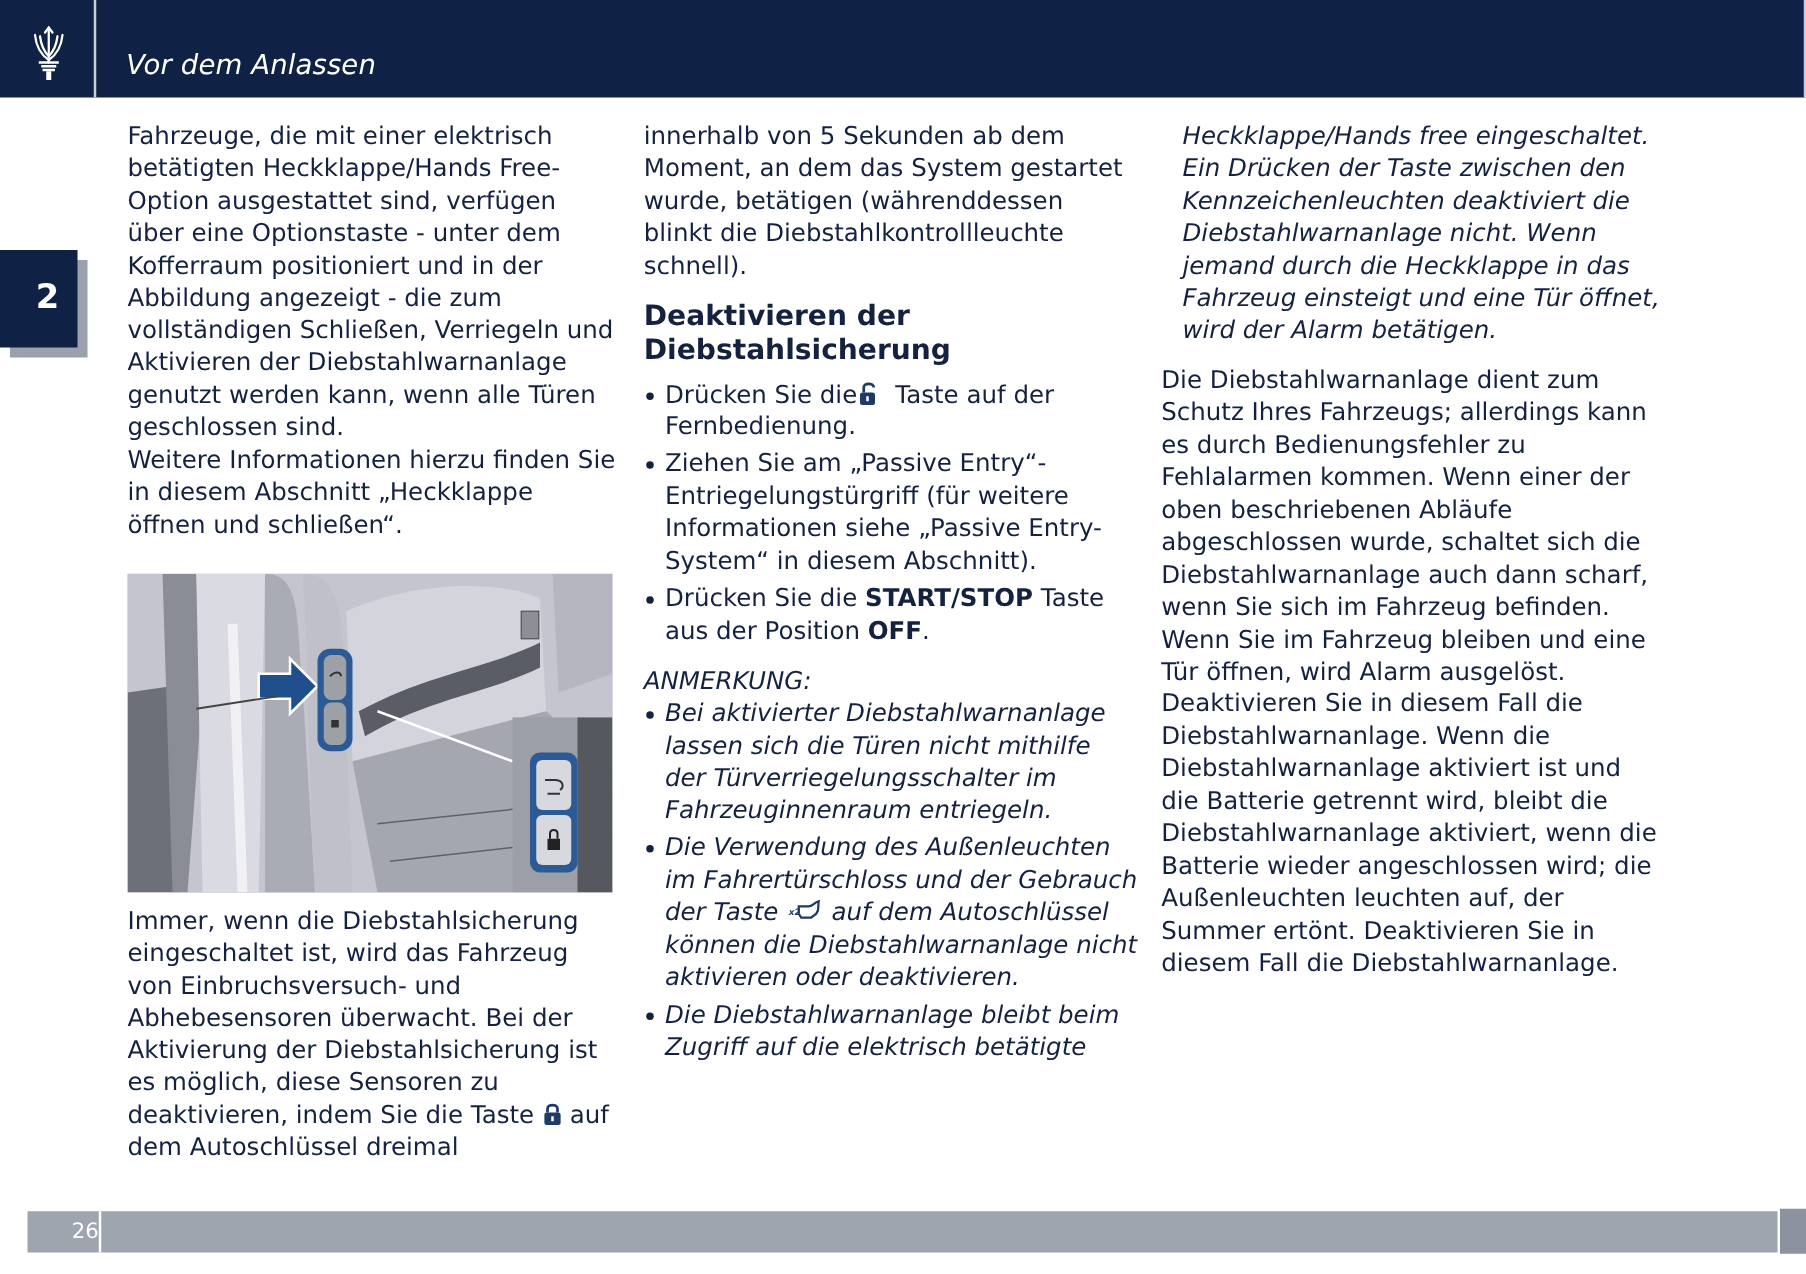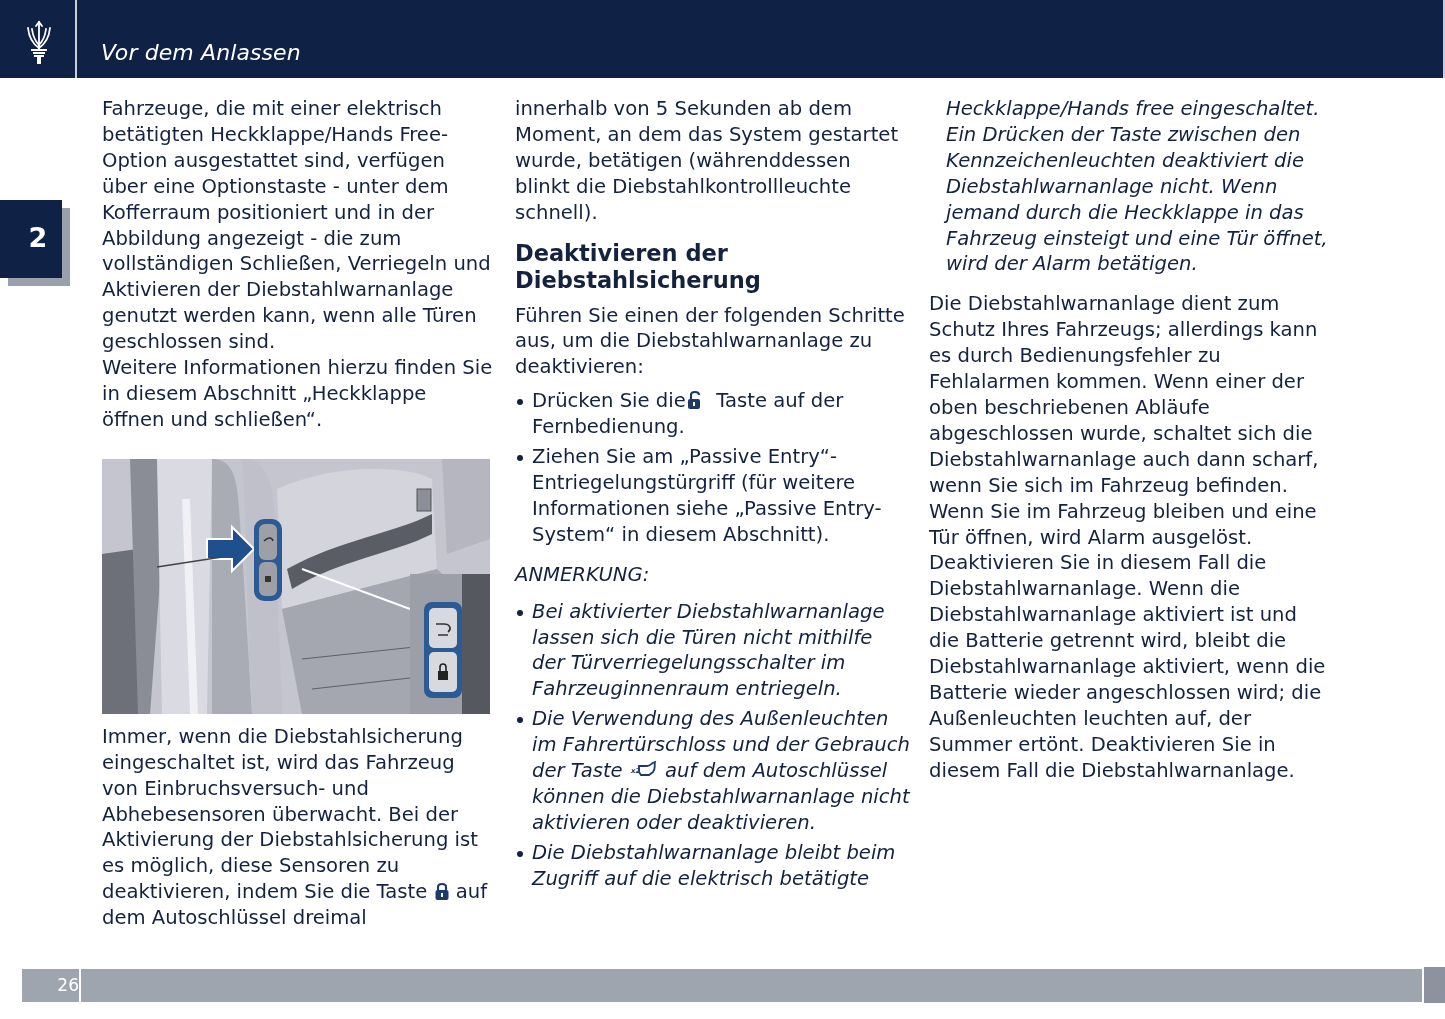--- a/index.html
+++ b/index.html
@@ -152,36 +152,41 @@
       <rect x="1.5" y="8" width="13" height="10" rx="2" fill="#1f3a66"></rect>
       <rect x="7" y="11" width="2" height="4" fill="#fff"></rect>
     </svg>
     <span>auf dem Autoschlüssel dreimal</span>
   </p>
 </div>
 
 <div class="col col2">
   <p>innerhalb von 5 Sekunden ab dem Moment, an dem das System gestartet wurde, betätigen (währenddessen blinkt die Diebstahlkontrollleuchte schnell).</p>
   <p class="heading">Deaktivieren der Diebstahlsicherung</p>
-  <p>Führen Sie einen der folgenden Schritte aus, um die Diebstahlwarnanlage zu deaktivieren:</p>
   <ul class="bullets">
     <li>
       <span>Drücken Sie die</span><svg class="inline-icon" width="18" height="20" viewBox="0 0 18 20">
         <path d="M5 9 L5 5 C5 1 13 1 13 5" stroke="#1f3a66" stroke-width="2.2" fill="none"></path>
         <rect x="2" y="9" width="12" height="10" rx="2" fill="#1f3a66"></rect>
         <rect x="7" y="12" width="2" height="4" fill="#fff"></rect>
       </svg>&nbsp;
       <span>Taste auf der Fernbedienung.</span>
     </li>
     <li>
       <span>Ziehen Sie am „Passive Entry“-Entriegelungstürgriff (für weitere Informationen siehe „Passive Entry-System“ in diesem Abschnitt).</span>
     </li>
+    <li>
+      <span>Drücken Sie die</span>
+      <b>START/STOP</b>
+      <span>Taste aus der Position</span>
+      <b>OFF</b><span>.</span>
+    </li>
   </ul>
   <p class="note-title">ANMERKUNG:</p>
-  <ul class="bullets italic" style="margin-top:11px">
+  <ul class="bullets italic" style="margin-top:0">
     <li>
       <span>Bei aktivierter Diebstahlwarnanlage lassen sich die Türen nicht mithilfe der Türverriegelungsschalter im Fahrzeuginnenraum entriegeln.</span>
     </li>
     <li>
       <span>Die Verwendung des Außenleuchten im Fahrertürschloss und der Gebrauch der Taste</span>
       <svg class="inline-icon" width="30" height="20" viewBox="0 0 30 20">
         <text x="2" y="13" font-size="7" fill="#1f3a66" font-family="DejaVu Sans, sans-serif" font-weight="bold">x2</text>
         <path d="M10 6 L18 6 C22 6 22 3 26 2 C25 6 27 8 24 12 L20 15 L12 15 L10 12 Z" stroke="#1f3a66" stroke-width="1.8" fill="none"></path>
       </svg>
       <span>auf dem Autoschlüssel können die Diebstahlwarnanlage nicht aktivieren oder deaktivieren.</span>

